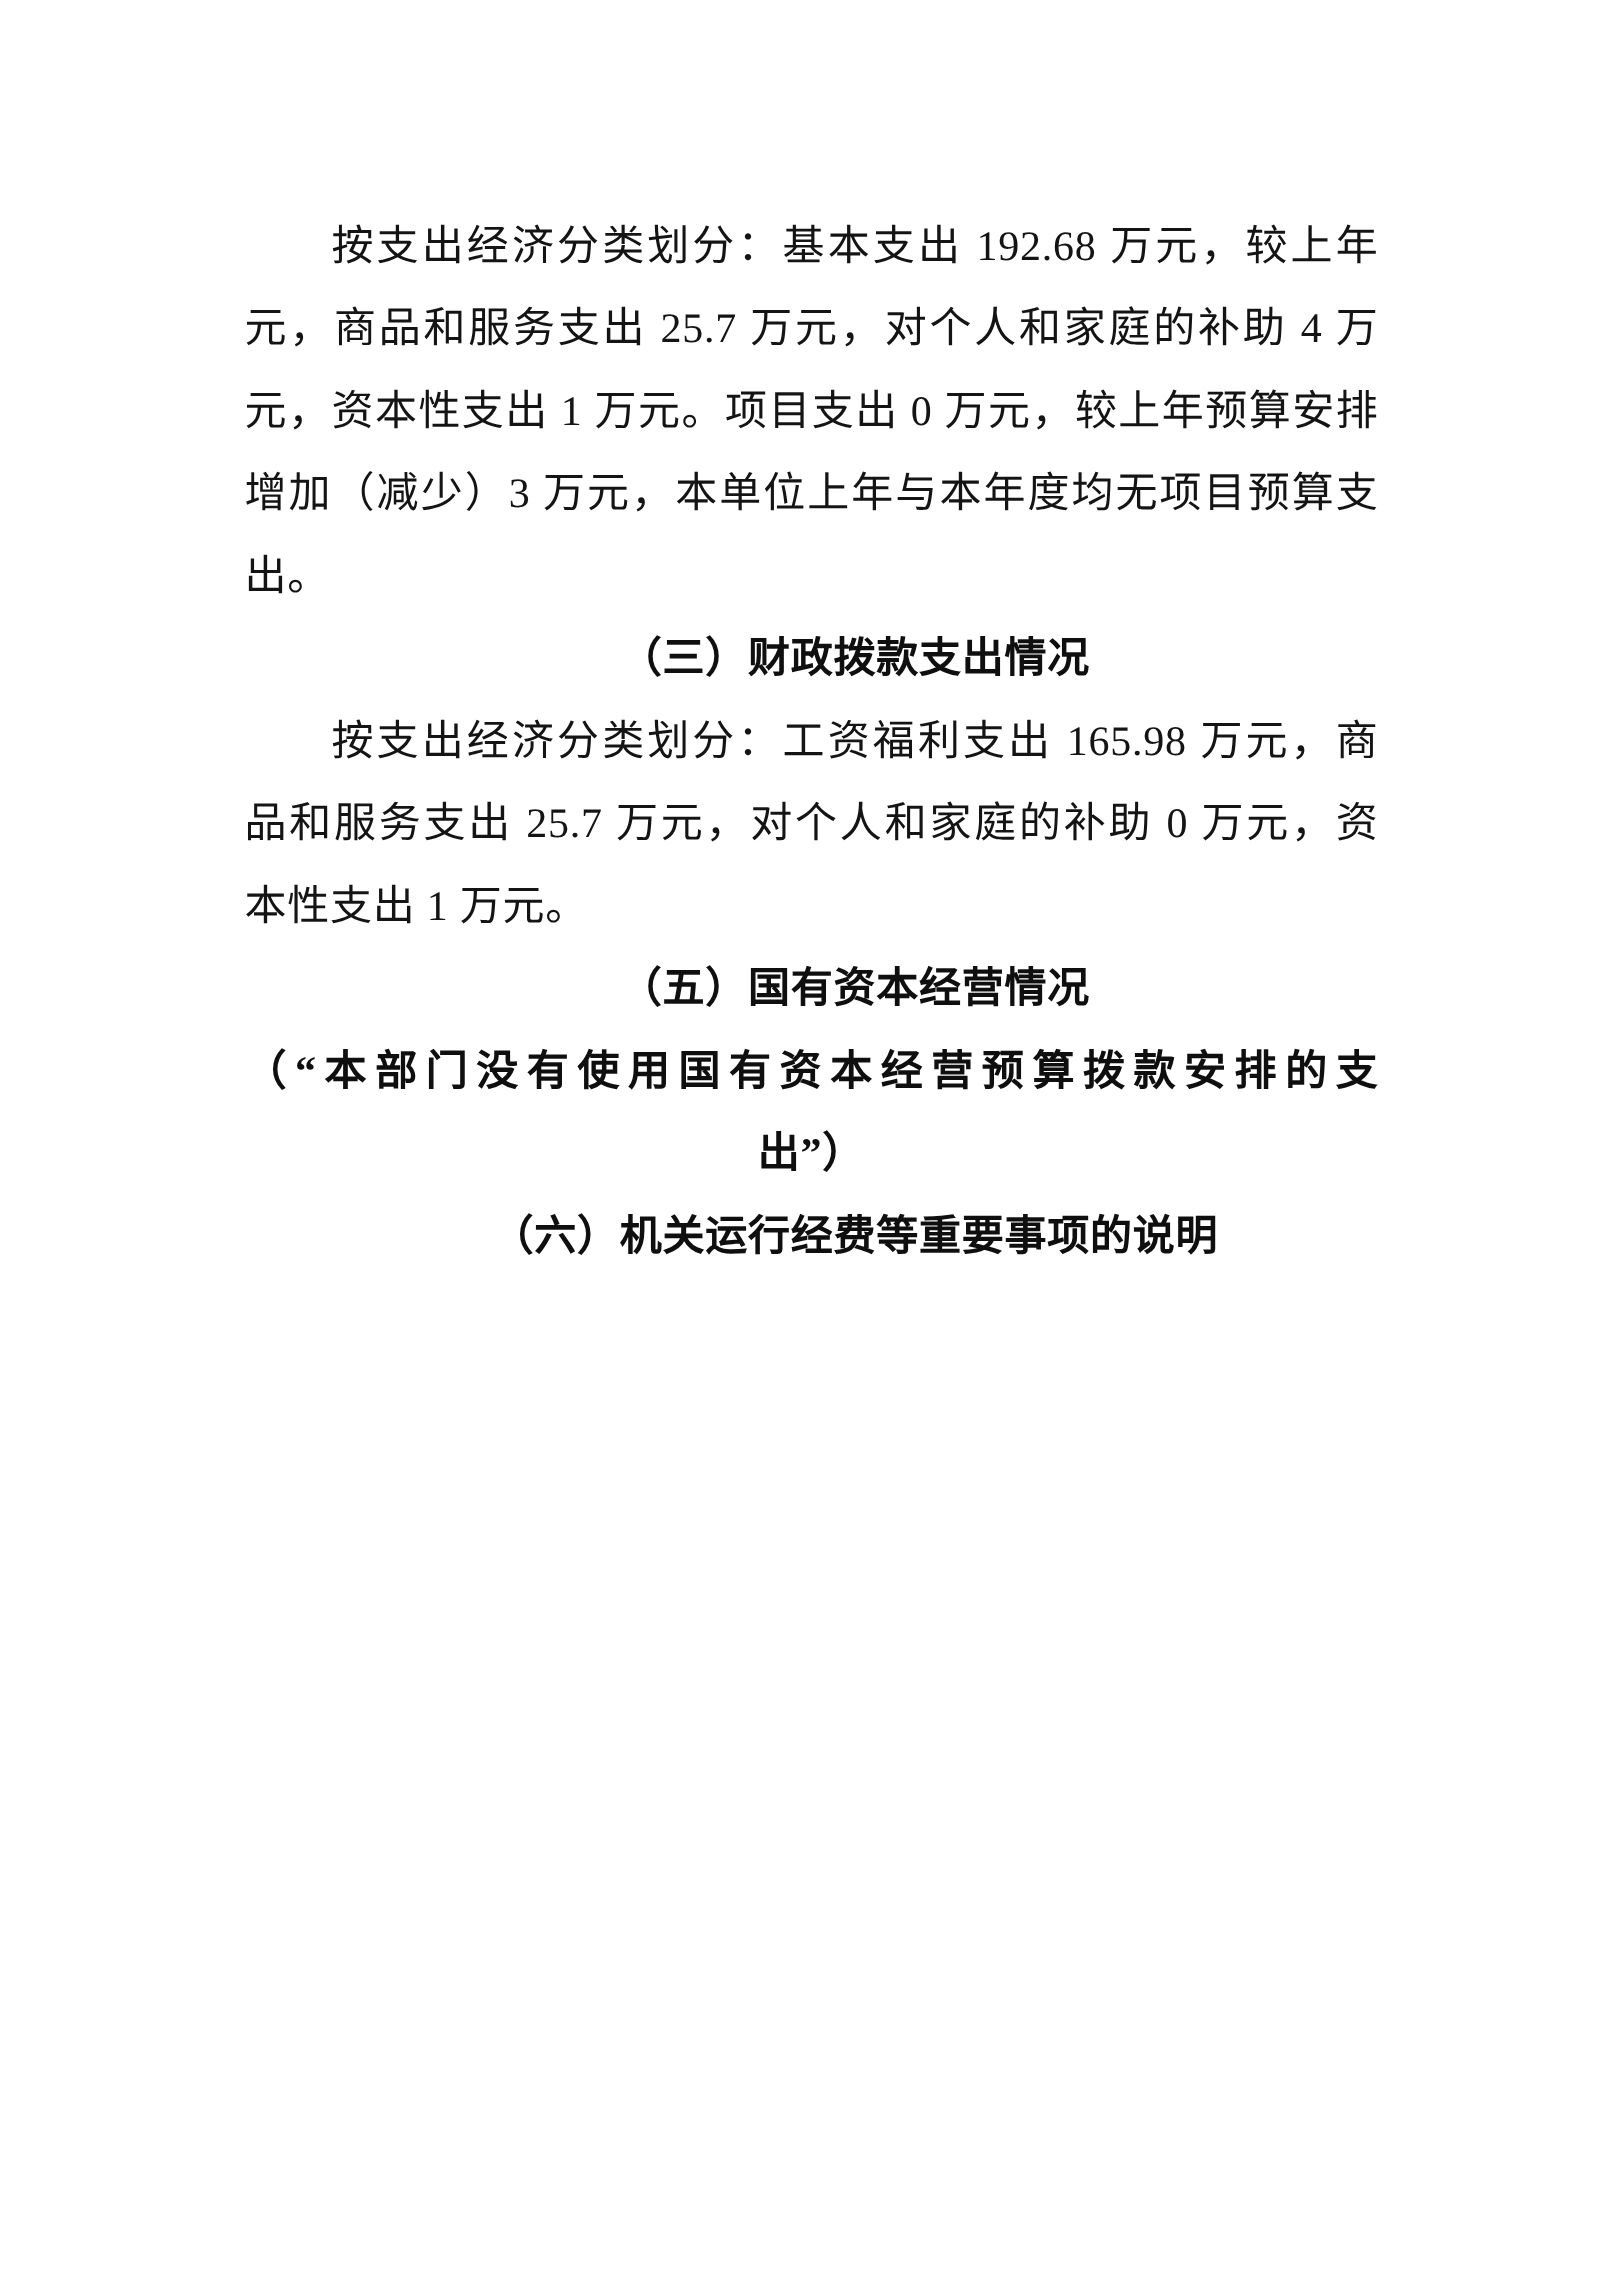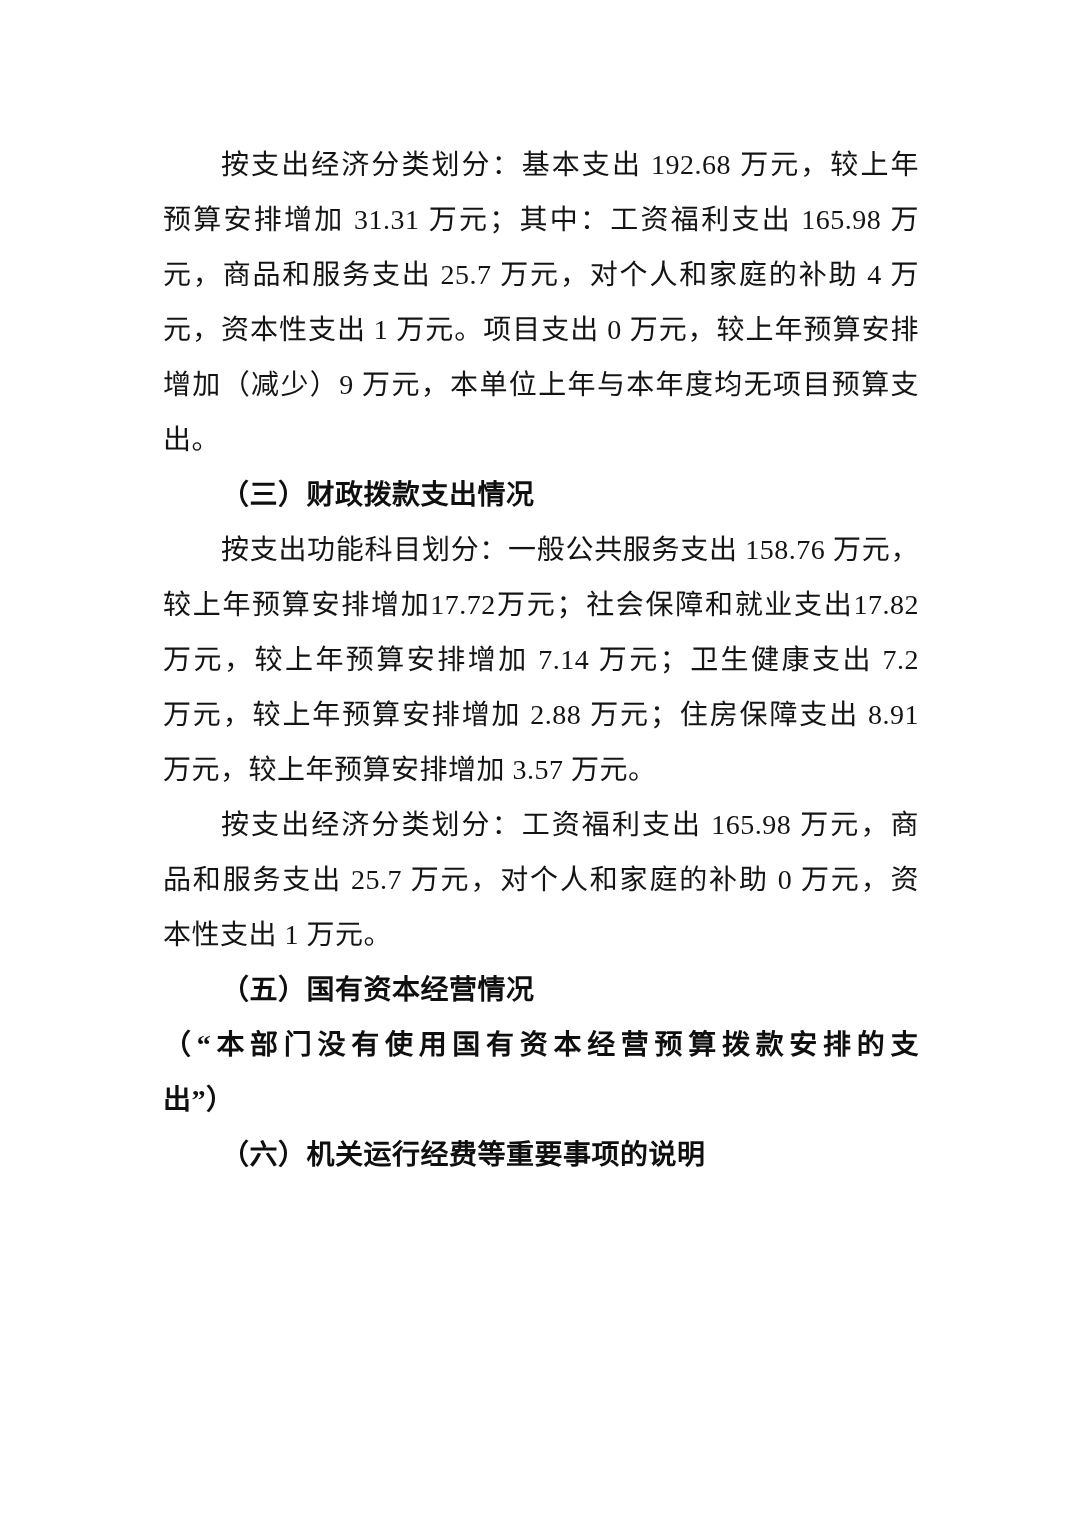--- a/index.html
+++ b/index.html
@@ -38,48 +38,41 @@
     text-align-last: justify;
     text-justify: inter-ideograph;
     overflow: hidden;
   }
   .ln.first {
     text-indent: 58px;
   }
   .ln.bold {
     font-weight: bold;
     color: #0f0f0f;
+    text-align: center;
   }
 </style>
 </head>
 <body>
 
 <div class="page">
 
   <div class="block">
     <div class="ln first justify">按支出经济分类划分：基本支出 192.68 万元，较上年</div>
-    <div class="ln justify">预算安排增加 31.31 万元；其中：工资福利支出 165.98 万</div>
     <div class="ln justify">元，商品和服务支出 25.7 万元，对个人和家庭的补助 4 万</div>
     <div class="ln justify">元，资本性支出 1 万元。项目支出 0 万元，较上年预算安排</div>
-    <div class="ln justify">增加（减少）9 万元，本单位上年与本年度均无项目预算支</div>
+    <div class="ln justify">增加（减少）3 万元，本单位上年与本年度均无项目预算支</div>
     <div class="ln">出。</div>
   </div>
 
   <div class="block">
     <div class="ln first bold">（三）财政拨款支出情况</div>
   </div>
 
 
-  <div class="block">
-    <div class="ln first justify">按支出功能科目划分：一般公共服务支出 158.76 万元，</div>
-    <div class="ln justify">较上年预算安排增加17.72万元；社会保障和就业支出17.82</div>
-    <div class="ln justify">万元，较上年预算安排增加 7.14 万元；卫生健康支出 7.2</div>
-    <div class="ln justify">万元，较上年预算安排增加 2.88 万元；住房保障支出 8.91</div>
-    <div class="ln">万元，较上年预算安排增加 3.57 万元。</div>
-  </div>
 
   <div class="block">
     <div class="ln first justify">按支出经济分类划分：工资福利支出 165.98 万元，商</div>
     <div class="ln justify">品和服务支出 25.7 万元，对个人和家庭的补助 0 万元，资</div>
     <div class="ln">本性支出 1 万元。</div>
   </div>
 
 
 
   <div class="block">

